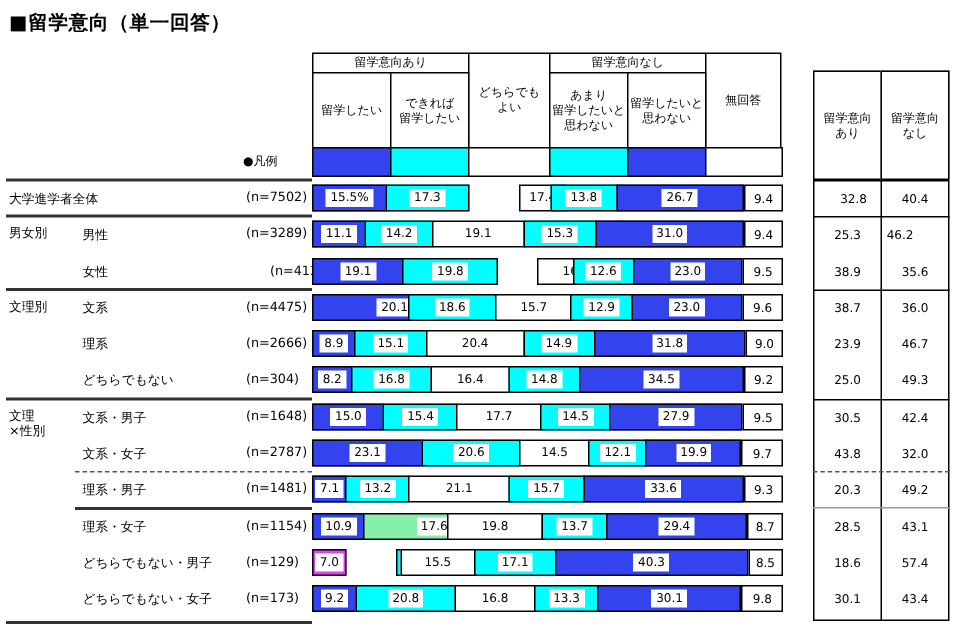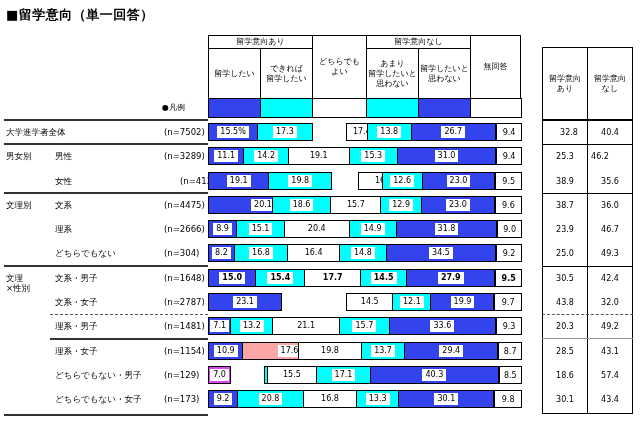--- a/index.html
+++ b/index.html
@@ -202,21 +202,21 @@
         <span class="v">34.5</span>
       </div>
       <div class="na" style="left: 496.065px; width: 25.9345px; top: 0px;">9.2</div>
     </div>
     <div class="rt-cell" style="left: 542px; width: 46px; top: 249px;">25.0</div>
     <div class="rt-cell" style="left: 587px; width: 46px; top: 249px;">49.3</div>
     <div class="row-label" style="left: 6px; top: 273px; white-space: pre-line; line-height: 10px;">文理
 ×性別</div>
     <div class="row-label" style="left: 55px; top: 273px;">文系・男子</div>
     <div class="n-label" style="left: 164px; top: 273px;">(n=1648)</div>
-    <div class="bar" style="left: 0px; top: 269px; width: 628px; font-weight: bold;">
+    <div class="bar" style="left: 0px; top: 269px; width: 628px;">
       <div class="seg" style="left: 208px; width: 48.475px; background: rgb(51, 68, 238);">
         <span class="v">15.0</span>
       </div>
       <div class="seg" style="left: 255.475px; width: 49.741px; background: rgb(0, 255, 255);">
         <span class="v">15.4</span>
       </div>
       <div class="seg white" style="left: 304.216px; width: 57.0205px; background: rgb(255, 255, 255);">
         <span class="v">17.7</span>
       </div>
       <div class="seg" style="left: 360.236px; width: 46.8925px; background: rgb(0, 255, 255);">
@@ -228,20 +228,23 @@
       <div class="na" style="left: 495.432px; width: 26.5675px; top: 0px;">9.5</div>
     </div>
     <div class="rt-cell" style="left: 542px; width: 46px; top: 274px;">30.5</div>
     <div class="rt-cell" style="left: 587px; width: 46px; top: 274px;">42.4</div>
     <div class="row-label" style="left: 55px; top: 297px;">文系・女子</div>
     <div class="n-label" style="left: 164px; top: 297px;">(n=2787)</div>
     <div class="bar" style="left: 0px; top: 293px; width: 640px;">
       <div class="seg" style="left: 208px; width: 74.1115px; background: rgb(51, 68, 238);">
         <span class="v">23.1</span>
       </div>
+      <div class="seg" style="left: 281.111px; width: 66.199px; background: rgb(0, 255, 255);">
+        <span class="v">20.6</span>
+      </div>
       <div class="seg white" style="left: 346.31px; width: 46.8925px; background: rgb(255, 255, 255);">
         <span class="v">14.5</span>
       </div>
       <div class="seg" style="left: 392.203px; width: 39.2965px; background: rgb(0, 255, 255);">
         <span class="v">12.1</span>
       </div>
       <div class="seg" style="left: 430.499px; width: 63.9835px; background: rgb(51, 68, 238);">
         <span class="v">19.9</span>
       </div>
       <div class="na" style="left: 494.483px; width: 27.517px; top: 0px;">9.7</div>
@@ -269,21 +272,21 @@
       <div class="na" style="left: 496.065px; width: 25.9345px; top: 0px;">9.3</div>
     </div>
     <div class="rt-cell" style="left: 542px; width: 46px; top: 322px;">20.3</div>
     <div class="rt-cell" style="left: 587px; width: 46px; top: 322px;">49.2</div>
     <div class="row-label" style="left: 55px; top: 346px;">理系・女子</div>
     <div class="n-label" style="left: 164px; top: 346px;">(n=1154)</div>
     <div class="bar" style="left: 0px; top: 342px; width: 640px;">
       <div class="seg" style="left: 208px; width: 35.4985px; background: rgb(51, 68, 238);">
         <span class="v">10.9</span>
       </div>
-      <div class="seg" style="left: 242.499px; width: 79px; background: #fca5a5; padding-left: 15px;">
+      <div class="seg" style="left: 242.499px; width: 79px; background: #86efac; padding-left: 15px;">
         <span class="v">17.6</span>
       </div>
       <div class="seg white" style="left: 298.202px; width: 63.667px; background: rgb(255, 255, 255);">
         <span class="v">19.8</span>
       </div>
       <div class="seg" style="left: 360.87px; width: 44.3605px; background: rgb(0, 255, 255);">
         <span class="v">13.7</span>
       </div>
       <div class="seg" style="left: 404.23px; width: 94.051px; background: rgb(51, 68, 238); align-items: center;">
         <span class="v">29.4</span>

